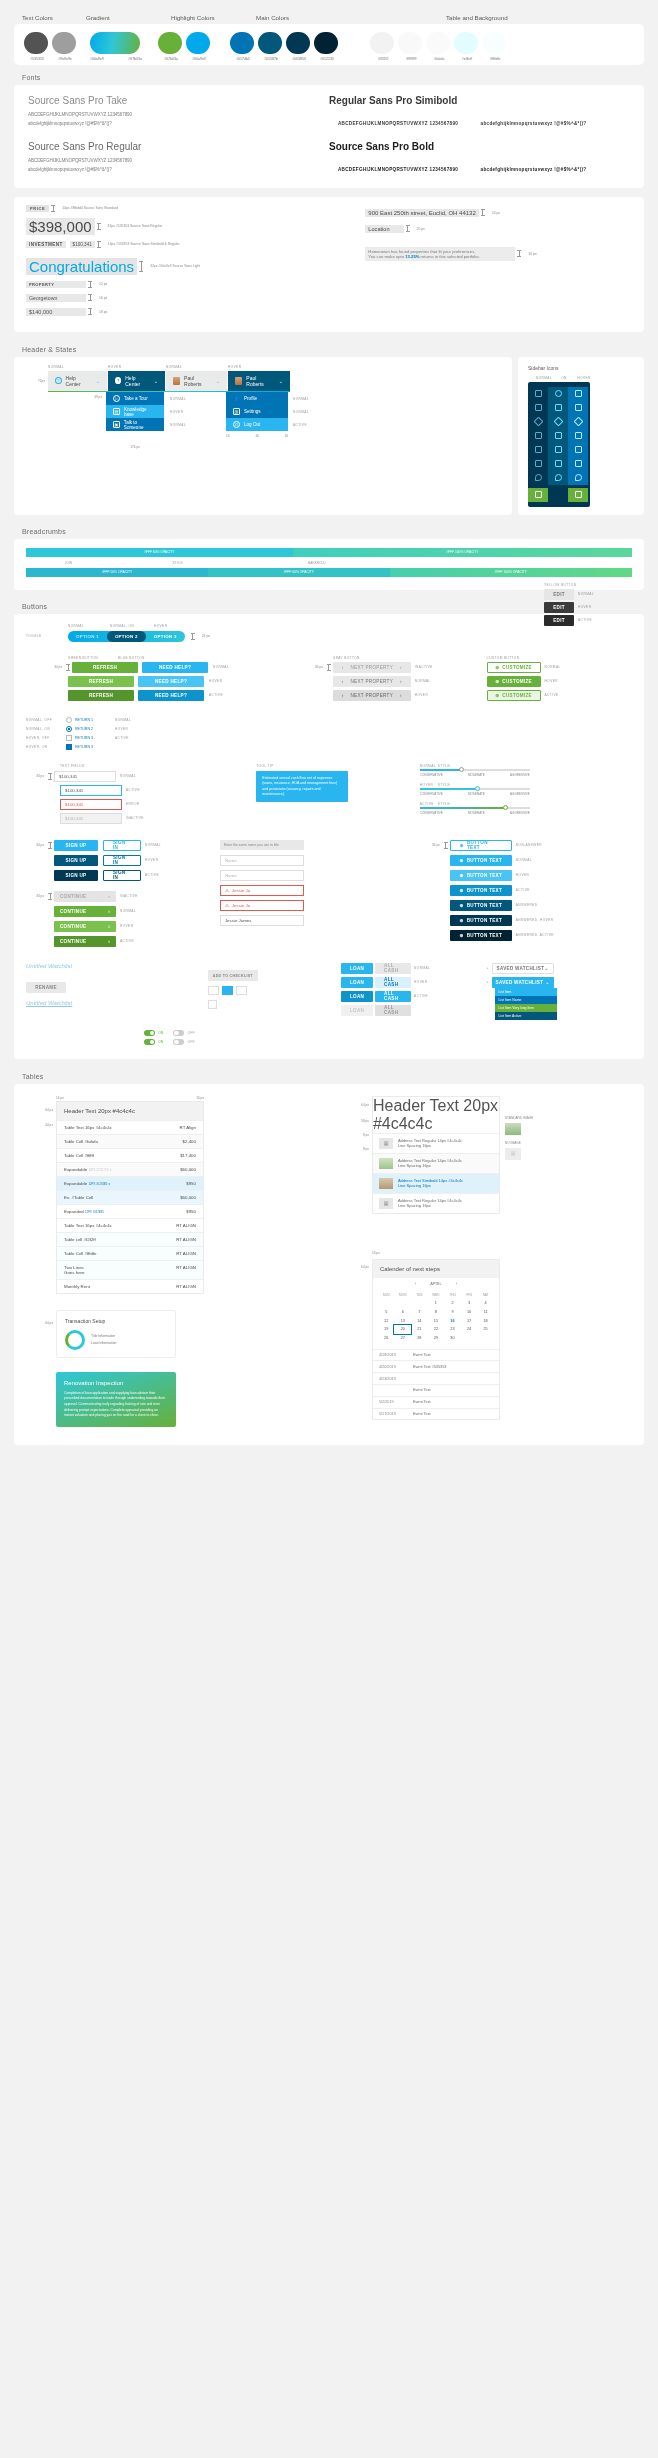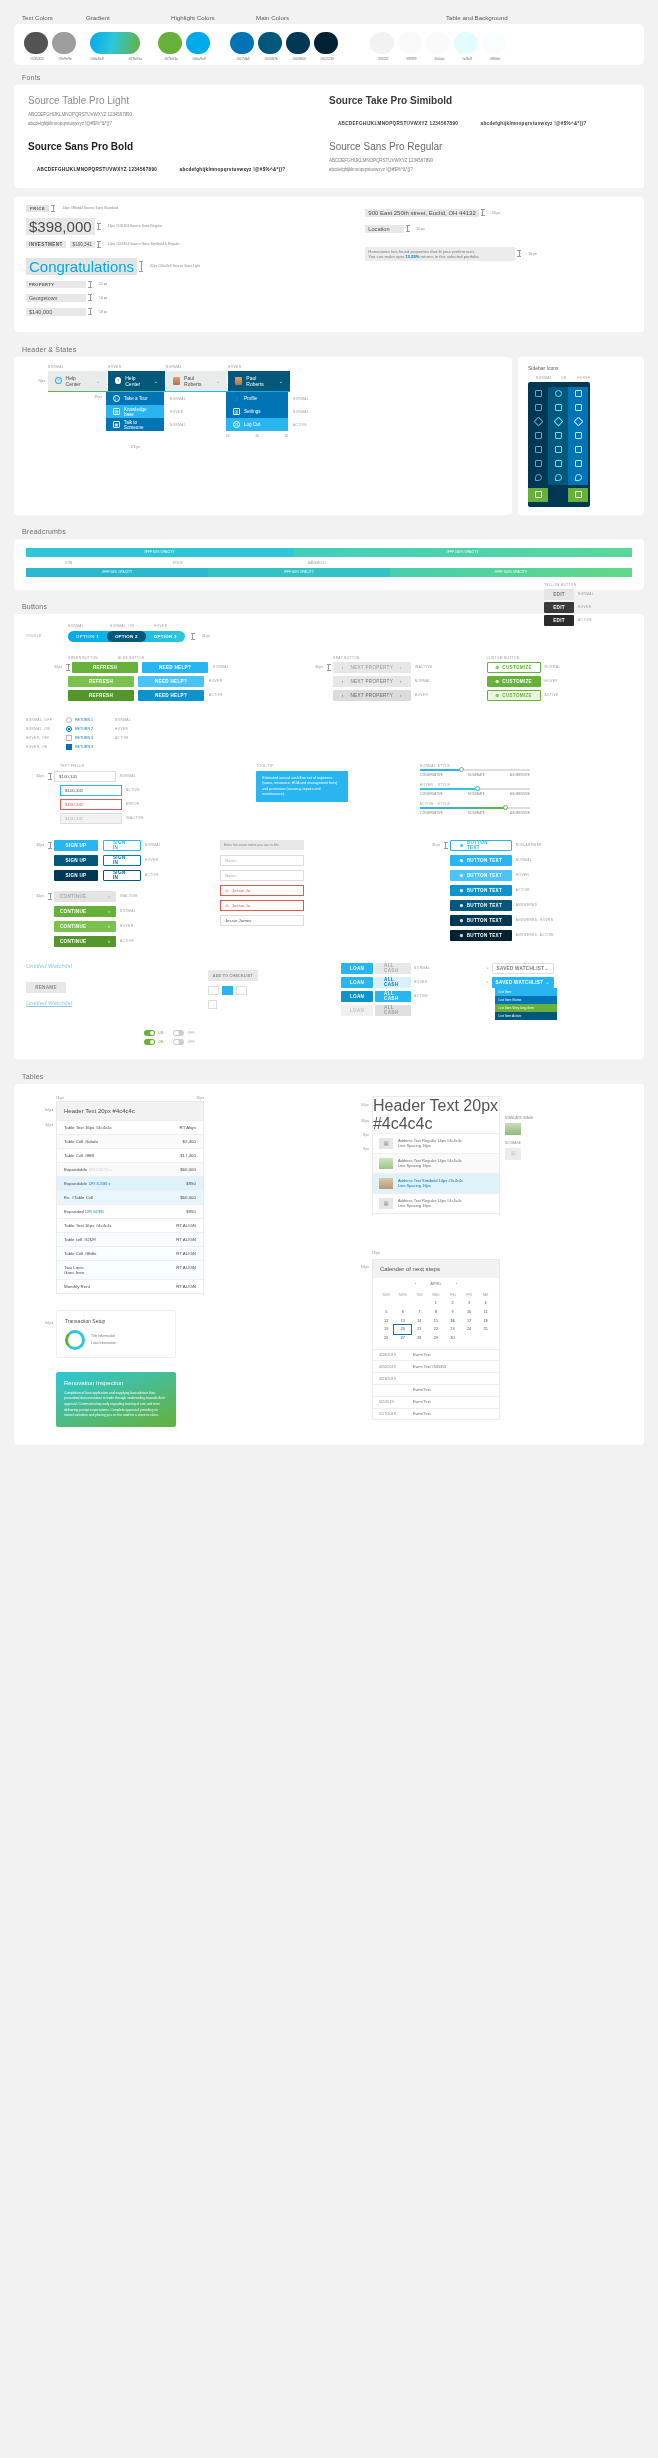--- a/index.html
+++ b/index.html
@@ -206,41 +206,41 @@
           <div class="dot" style="background:#f8fdfe"></div>
           <div class="hex">#f8fdfe</div>
         </div>
     </div>
   </div>
 
   <div class="section-label">Fonts</div>
   <div class="fonts-card">
     <div class="font-row">
       <div class="font-col">
-        <div class="f-title-l">Source Table Pro Light</div>
+        <div class="f-title-l">Source Sans Pro Take</div>
         <div class="f-spec">ABCDEFGHIJKLMNOPQRSTUVWXYZ 1234567890</div>
         <div class="f-spec">abcdefghijklmnopqrstuvwxyz !@#$%^&amp;*()?</div>
       </div>
       <div class="font-col">
-        <div class="f-title-b">Source Take Pro Simibold</div>
+        <div class="f-title-b">Regular Sans Pro Simibold</div>
         <div class="f-spec b">ABCDEFGHIJKLMNOPQRSTUVWXYZ 1234567890</div>
         <div class="f-spec b">abcdefghijklmnopqrstuvwxyz !@#$%^&amp;*()?</div>
       </div>
     </div>
     <div class="f-gap"></div>
     <div class="font-row">
+      <div class="font-col">
+        <div class="f-title-l" style="color:#6a6a6a;font-weight:400">Source Sans Pro Regular</div>
+        <div class="f-spec">ABCDEFGHIJKLMNOPQRSTUVWXYZ 1234567890</div>
+        <div class="f-spec">abcdefghijklmnopqrstuvwxyz !@#$%^&amp;*()?</div>
+      </div>
       <div class="font-col">
         <div class="f-title-b" style="color:#1d1d1d">Source Sans Pro Bold</div>
         <div class="f-spec b" style="color:#1d1d1d">ABCDEFGHIJKLMNOPQRSTUVWXYZ 1234567890</div>
         <div class="f-spec b" style="color:#1d1d1d">abcdefghijklmnopqrstuvwxyz !@#$%^&amp;*()?</div>
-      </div>
-      <div class="font-col">
-        <div class="f-title-l" style="color:#6a6a6a;font-weight:400">Source Sans Pro Regular</div>
-        <div class="f-spec">ABCDEFGHIJKLMNOPQRSTUVWXYZ 1234567890</div>
-        <div class="f-spec">abcdefghijklmnopqrstuvwxyz !@#$%^&amp;*()?</div>
       </div>
     </div>
   </div>
 
   <div style="height:9px"></div>
   <div class="type-card">
     <div style="display:flex;">
       <div style="width:56%">
         <div class="row-t">
           <span class="price-lbl">PRICE</span>

